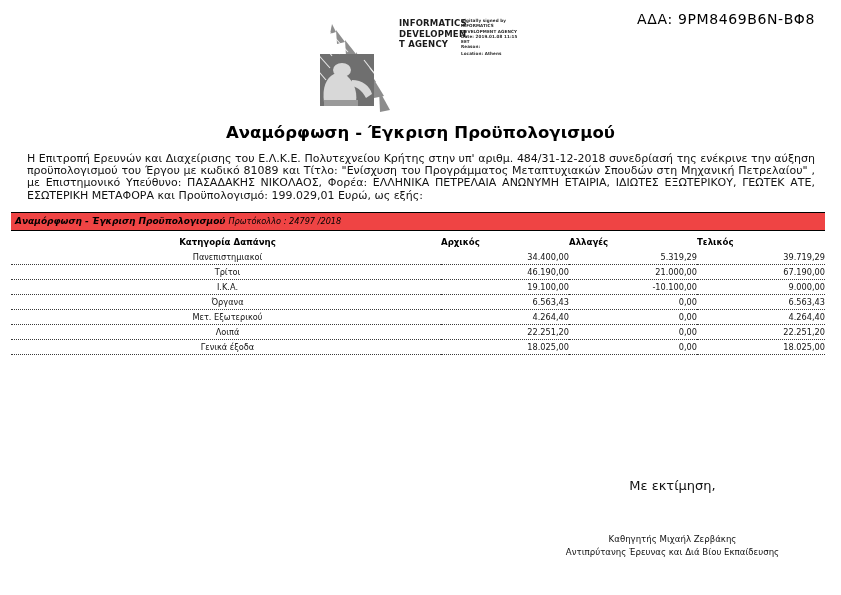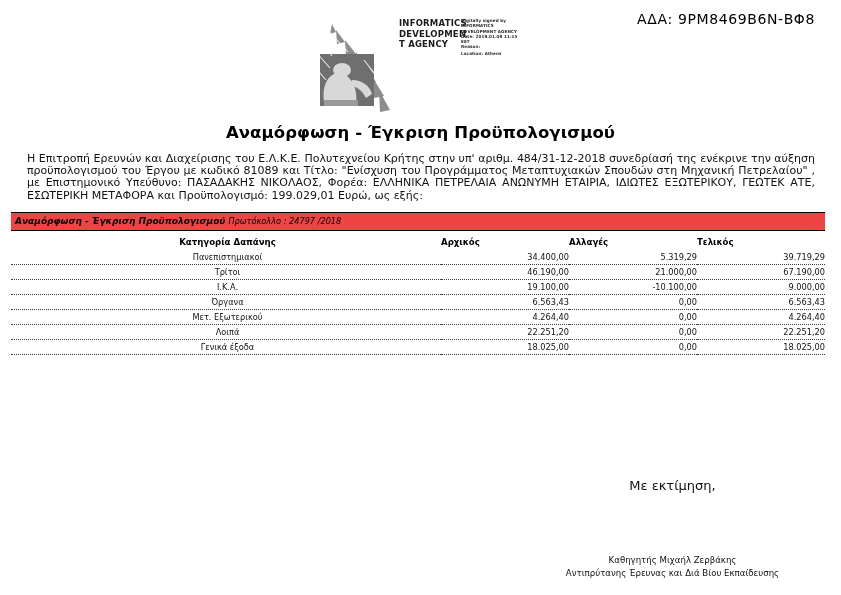--- a/index.html
+++ b/index.html
@@ -194,21 +194,20 @@
   }
   .sig-2 {
     position: absolute;
     top: 533px;
     left: 520px;
     width: 305px;
     text-align: center;
     font-size: 8.6px;
     line-height: 13px;
     color: #111;
-    margin-top: 21px;
   }
 </style>
 </head>
 <body>
 
 <div class="ada-code">ΑΔΑ: 9ΡΜ8469Β6Ν-ΒΦ8</div>
 
 <div class="header-block">
 
   <div class="logo-emblem">

